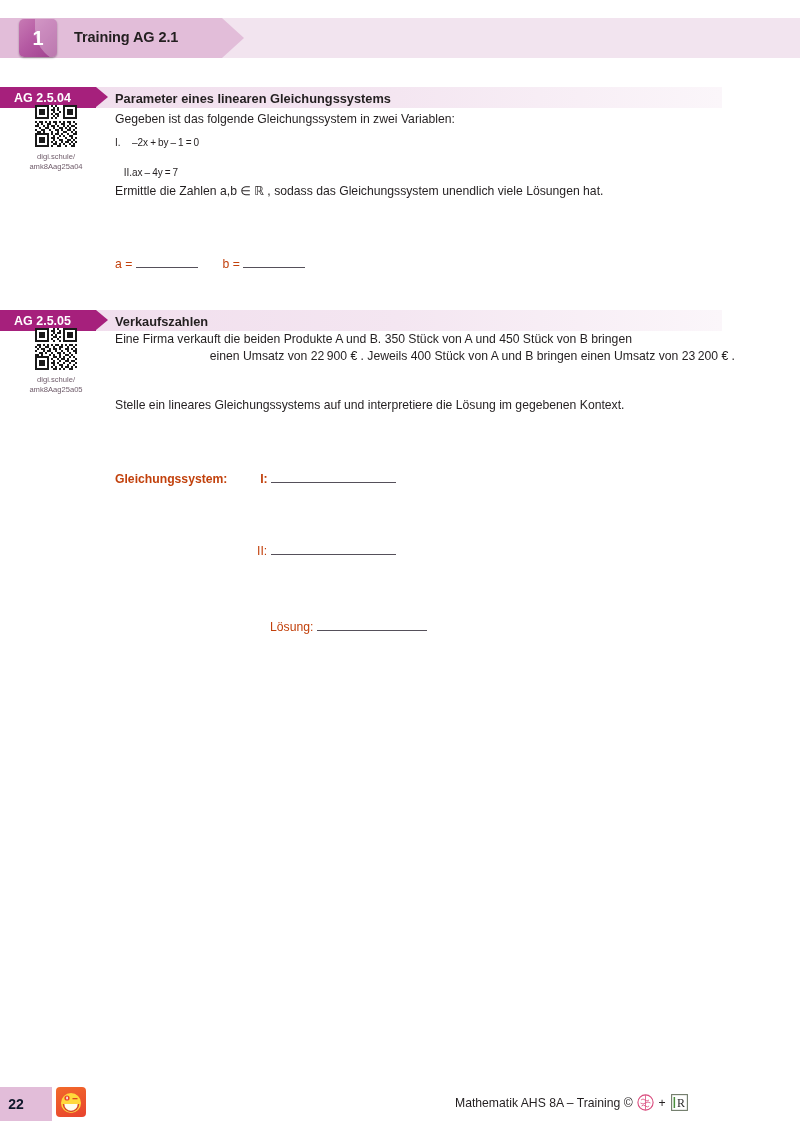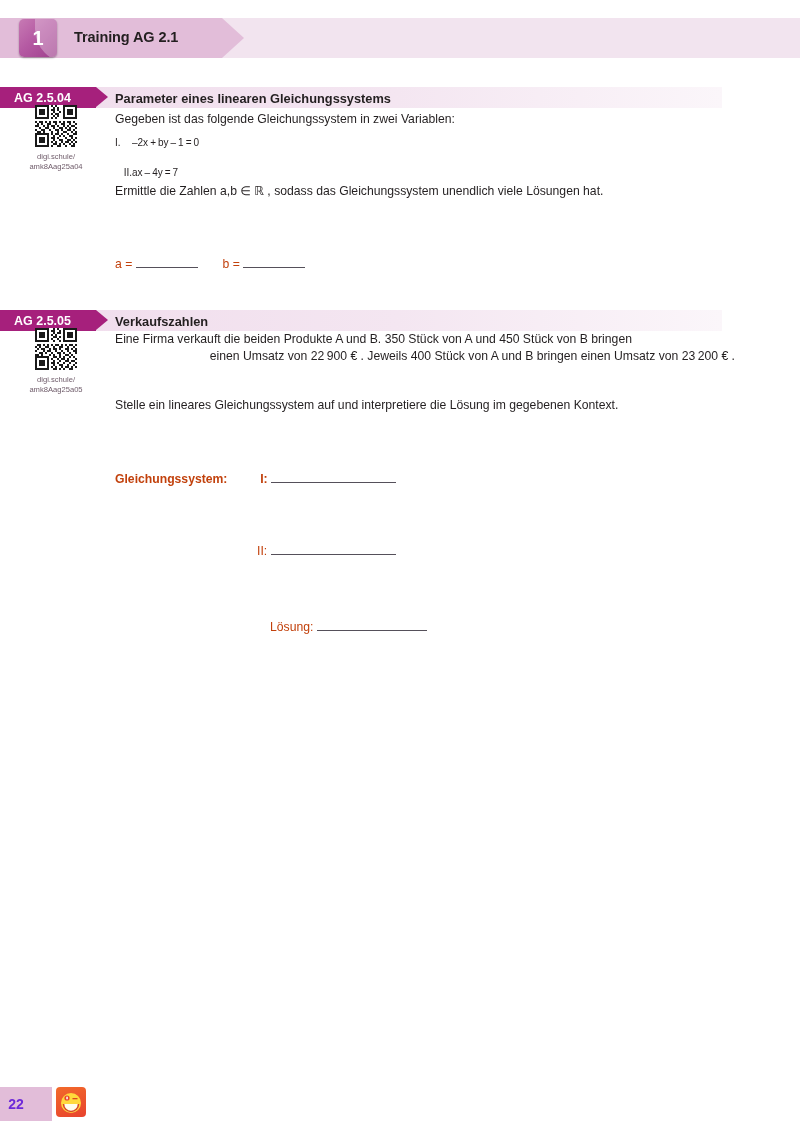--- a/index.html
+++ b/index.html
@@ -219,21 +219,21 @@
   .page-num {
     position: absolute;
     left: 0;
     top: 0;
     width: 32px;
     height: 34px;
     line-height: 34px;
     text-align: center;
     font-size: 14px;
     font-weight: bold;
-    color: #6d28d9;
+    color: #0f172a;
   }
   .smiley-badge {
     position: absolute;
     left: 56px;
     top: 0;
     width: 30px;
     height: 30px;
     border-radius: 4px;
     background: linear-gradient(160deg, #f26a2a 0%, #e8432e 100%);
   }
@@ -546,21 +546,21 @@
     </svg>
     <div class="qr-caption">
       <span>digi.schule/</span><br>
       <span>amk8Aag25a05</span>
     </div>
   </div>
 
   <div class="body-text" style="left:115px; top:32px; width:600px;">Eine Firma verkauft die beiden Produkte A und B. 350 Stück von A und 450 Stück von B bringen</div>
   <div class="body-text" style="left:115px; top:49px; width:620px;text-align:right;">einen Umsatz von 22 900 € . Jeweils 400 Stück von A und B bringen einen Umsatz von 23 200 € .</div>
 
-  <div class="body-text" style="left:115px; top:98px; width:620px;">Stelle ein lineares Gleichungssystem auf und interpretiere die Lösung im gegebenen Kontext.</div>
+  <div class="body-text" style="left:115px; top:98px; width:620px;">Stelle ein lineares Gleichungssystems auf und interpretiere die Lösung im gegebenen Kontext.</div>
 
   <div class="answer-row" style="left:115px; top:172px;font-weight:bold;">
     <span>Gleichungssystem:</span>
     <span style="display:inline-block;width:26px;"></span>
     <span>I:</span>
     <span class="blank-line" style="width:125px;"></span>
   </div>
 
   <div class="answer-row" style="left:257px; top:244px;">
     <span>II:</span>
@@ -583,13 +583,35 @@
       <circle cx="15" cy="16" r="10" fill="#ffd93b"></circle>
       <path d="M7 17 a8 8 0 0 0 16 0 z" fill="#ffffff" opacity="0.9"></path>
       <path d="M7.5 17 a7.5 7.5 0 0 0 15 0" fill="none" stroke="#d9491f" stroke-width="1.6"></path>
       <circle cx="11" cy="11" r="2.6" fill="#e8432e"></circle>
       <rect x="10.3" y="10.4" width="1.5" height="1.2" fill="#ffffff"></rect>
       <rect x="10.5" y="9.6" width="1.1" height="2.8" fill="#ffffff"></rect>
       <rect x="16.5" y="11" width="5" height="1.3" fill="#d9491f"></rect>
     </svg>
   </div>
 
+  <div class="footer-text">
+    <span>Mathematik AHS 8A – Training ©</span>
+    <span class="logo-brain">
+      <svg width="17" height="17" viewBox="0 0 17 17">
+        <circle cx="8.5" cy="8.5" r="7.6" fill="none" stroke="#d94a7c" stroke-width="1.1"></circle>
+        <g stroke="#d94a7c" stroke-width="0.8" fill="none">
+          <path d="M4 6 q2 -2 4 0 q2 2 4 0"></path>
+          <path d="M3.5 9 q2.5 2 5 0 q2.5 -2 5 0"></path>
+          <path d="M4.5 12 q2 -1.8 4 0 q2 1.8 3.6 0"></path>
+          <path d="M8.5 1.2 v14.6"></path>
+        </g>
+      </svg>
+    </span>
+    <span>+</span>
+    <span class="logo-lr">
+      <svg width="17" height="17" viewBox="0 0 17 17">
+        <rect x="0.6" y="0.6" width="15.8" height="15.8" fill="#ffffff" stroke="#6f7a68" stroke-width="1.1"></rect>
+        <rect x="2.6" y="3" width="1.5" height="11" fill="#4a8f3c"></rect>
+        <text x="6" y="13" font-family="Liberation Serif, serif" font-size="12" fill="#2d2d2d">R</text>
+      </svg>
+    </span>
+  </div>
 </div>
 
 </body></html>

